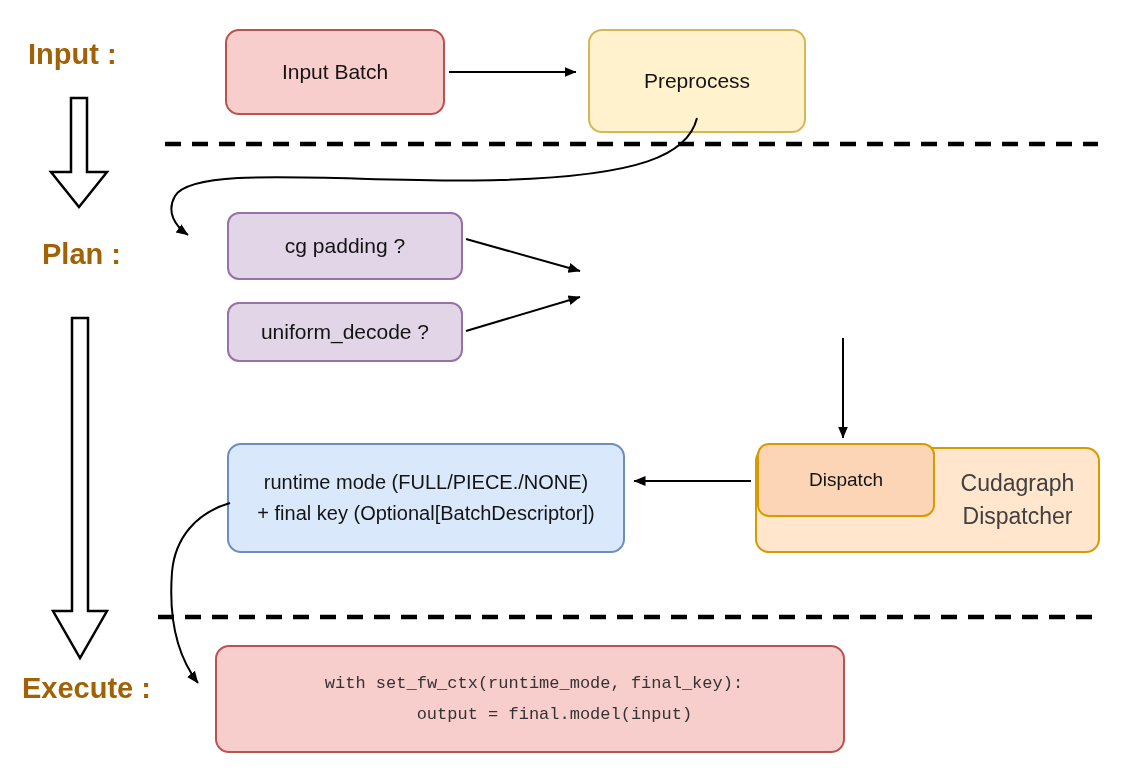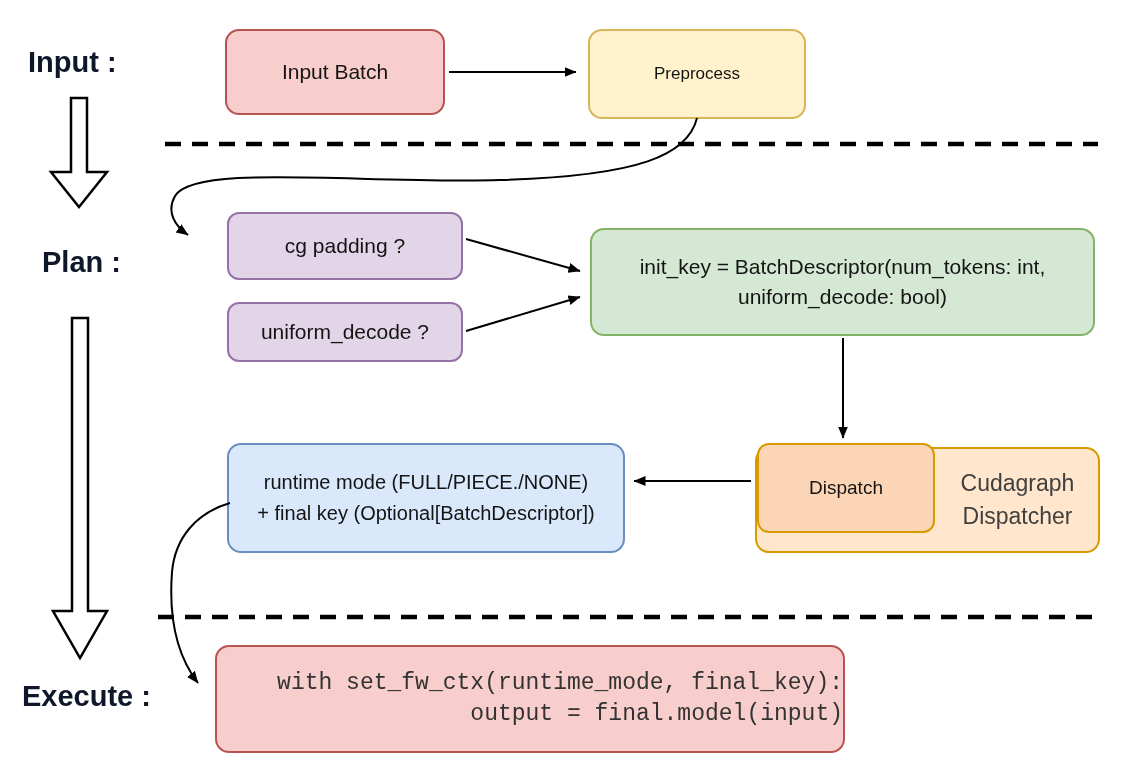--- a/index.html
+++ b/index.html
@@ -1,53 +1,53 @@
 <!DOCTYPE html>
 <html><head>
 <meta charset="utf-8">
 <style>
   html,body { margin:0; padding:0; background:#ffffff; }
   .canvas {
     position:relative; width:1142px; height:770px; background:#ffffff;
     font-family:"Liberation Sans", sans-serif; color:#111; overflow:hidden;
   }
   .section-label {
-    position:absolute; font-size:29px; font-weight:bold; color:#0f172a;
-    white-space:nowrap; z-index:2;margin-top:8px;
+    position:absolute; font-size:29px; font-weight:bold; color:#a16207;
+    white-space:nowrap; z-index:2;
   }
   .node {
     position:absolute; box-sizing:border-box; border:2px solid;
     border-radius:14px; display:flex; flex-direction:column;
     align-items:center; justify-content:center; text-align:center;
     z-index:2; color:#141414;
   }
   .node .ln { display:block; }
   .n-input-batch { left:225px; top:29px;  width:220px; height:86px;
     background:#f8cecc; border-color:#b85450; font-size:21px; }
-  .n-preprocess  { left:588px; top:29px;  width:218px; height:90px;
-    background:#fff2cc; border-color:#d6b656; font-size:17px;align-items:center; }
+  .n-preprocess  { left:588px; top:29px;  width:218px; height:104px;
+    background:#fff2cc; border-color:#d6b656; font-size:21px;align-items:center; }
   .n-cg-padding  { left:227px; top:212px; width:236px; height:68px;
     background:#e1d5e7; border-color:#9673a6; font-size:21px; border-radius:12px; }
   .n-uniform     { left:227px; top:302px; width:236px; height:60px;
     background:#e1d5e7; border-color:#9673a6; font-size:21px; border-radius:12px; }
   .n-init-key    { left:590px; top:228px; width:505px; height:108px;
     background:#d5e8d4; border-color:#82b366; font-size:21px; line-height:30px; }
   .n-cudagraph   { left:755px; top:447px; width:345px; height:106px;
     background:#ffe6cc; border-color:#d79b00; font-size:23px; z-index:2; }
   .n-cudagraph-text { position:absolute; left:935px; top:447px; width:165px; height:106px;
     display:flex; align-items:center; justify-content:center; text-align:center;
     font-size:23px; line-height:33px; z-index:4; color:#404040; }
-  .n-dispatch    { left:757px; top:443px; width:178px; height:90px;
+  .n-dispatch    { left:757px; top:443px; width:178px; height:74px;
     background:#fbd5b5; border-color:#d79b00; font-size:19px; z-index:3; border-radius:12px; }
   .n-runtime     { left:227px; top:443px; width:398px; height:110px;
     background:#dae8fc; border-color:#6c8ebf; font-size:20px; line-height:31px; }
   .n-execute     { left:215px; top:645px; width:630px; height:108px;
     background:#f8cecc; border-color:#b85450;
-    font-family:"Liberation Mono", monospace; font-size:23px; line-height:31px;
-    align-items:flex-end; justify-content:center; text-align:left;
+    font-family:"Liberation Mono", monospace; font-size:17px; line-height:31px;
+    align-items:center; justify-content:center; text-align:left;
     padding-left:8px; color:#333; }
   .n-execute .ln { white-space:pre; }
   svg.wires { position:absolute; left:0; top:0; z-index:5; pointer-events:none; }
   .lbl-input   { left:28px; top:38px; }
   .lbl-plan    { left:42px; top:238px; }
   .lbl-execute { left:22px; top:672px; }
 </style>
 </head>
 <body>
 
@@ -66,24 +66,20 @@
   </div>
 
   <div class="node n-cg-padding">
     <span class="ln">cg padding ?</span>
   </div>
 
   <div class="node n-uniform">
     <span class="ln">uniform_decode ?</span>
   </div>
 
-  <div class="node n-init-key">
-    <span class="ln">init_key = BatchDescriptor(num_tokens: int,</span>
-    <span class="ln">uniform_decode: bool)</span>
-  </div>
 
   <div class="node n-cudagraph"></div>
   <div class="n-cudagraph-text">Cudagraph Dispatcher</div>
 
   <div class="node n-dispatch">
     <span class="ln">Dispatch</span>
   </div>
 
   <div class="node n-runtime">
     <span class="ln">runtime mode (FULL/PIECE./NONE)</span>

